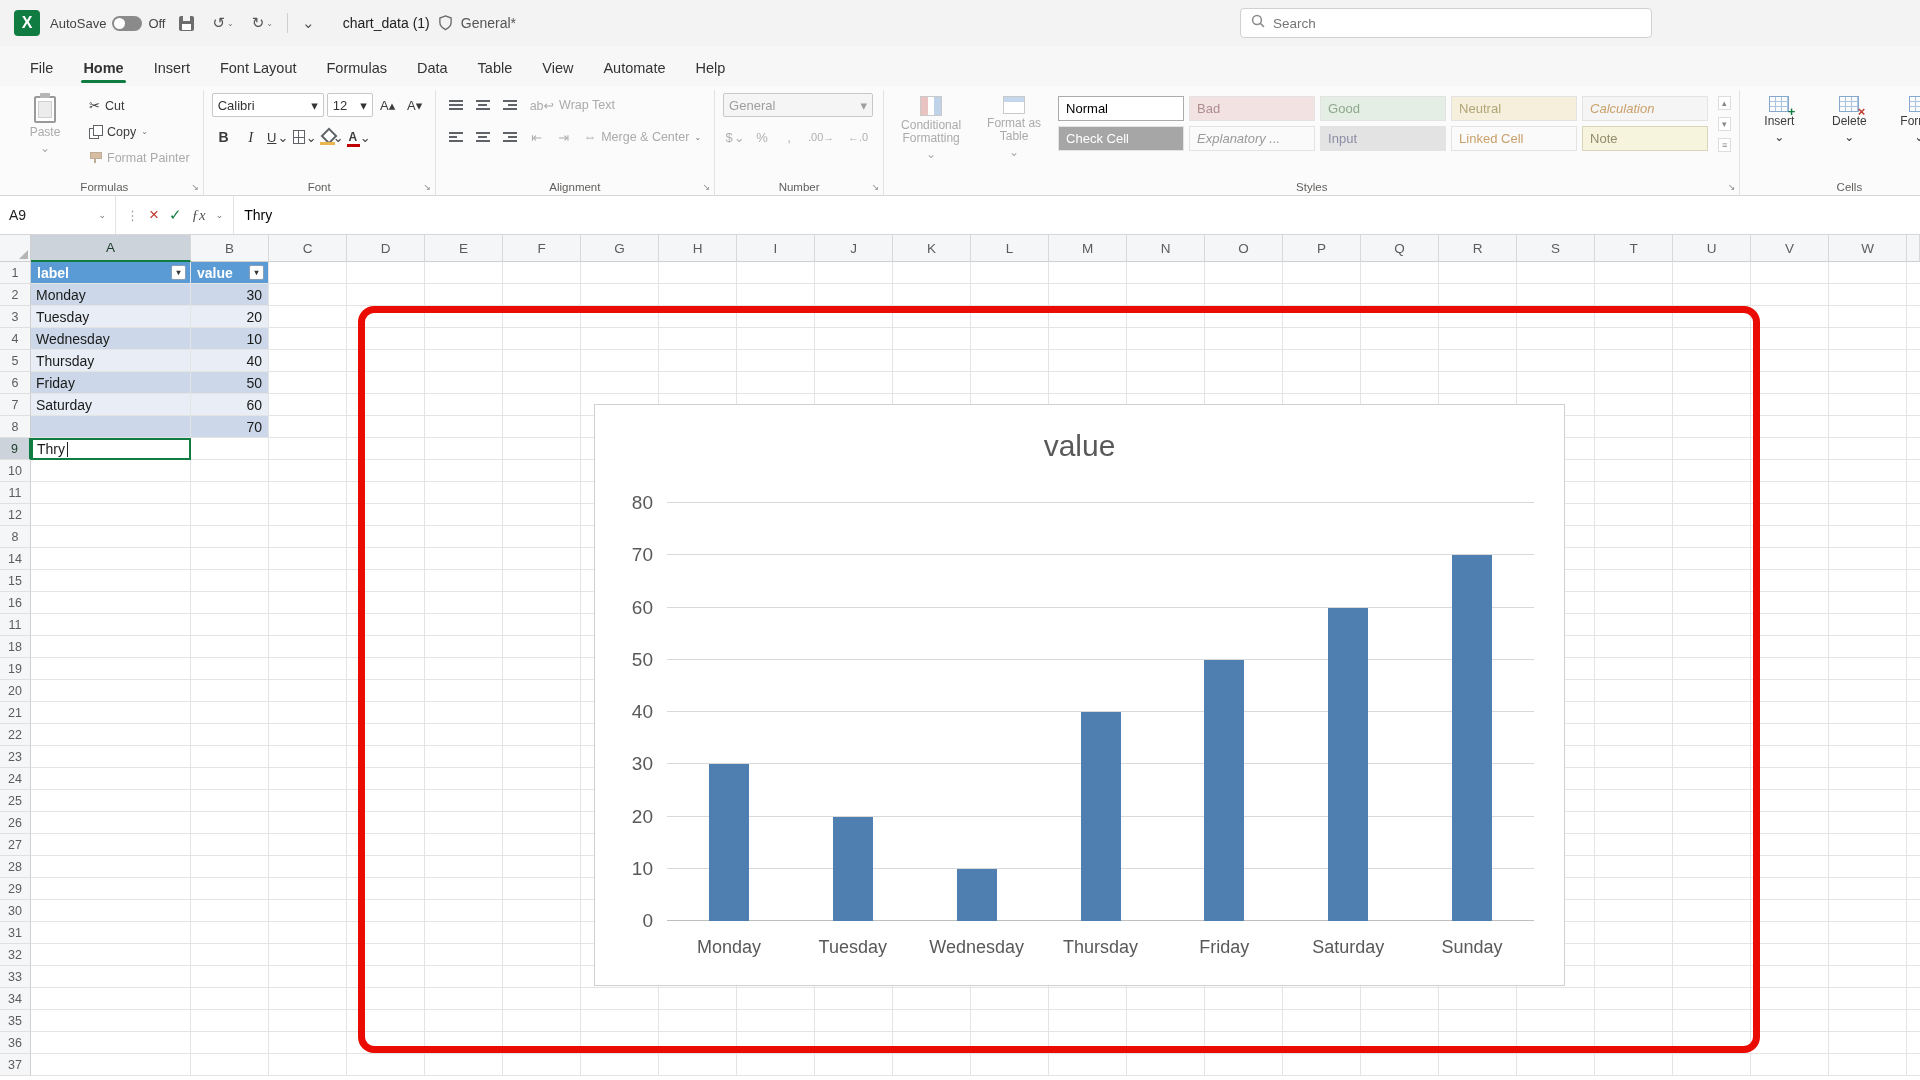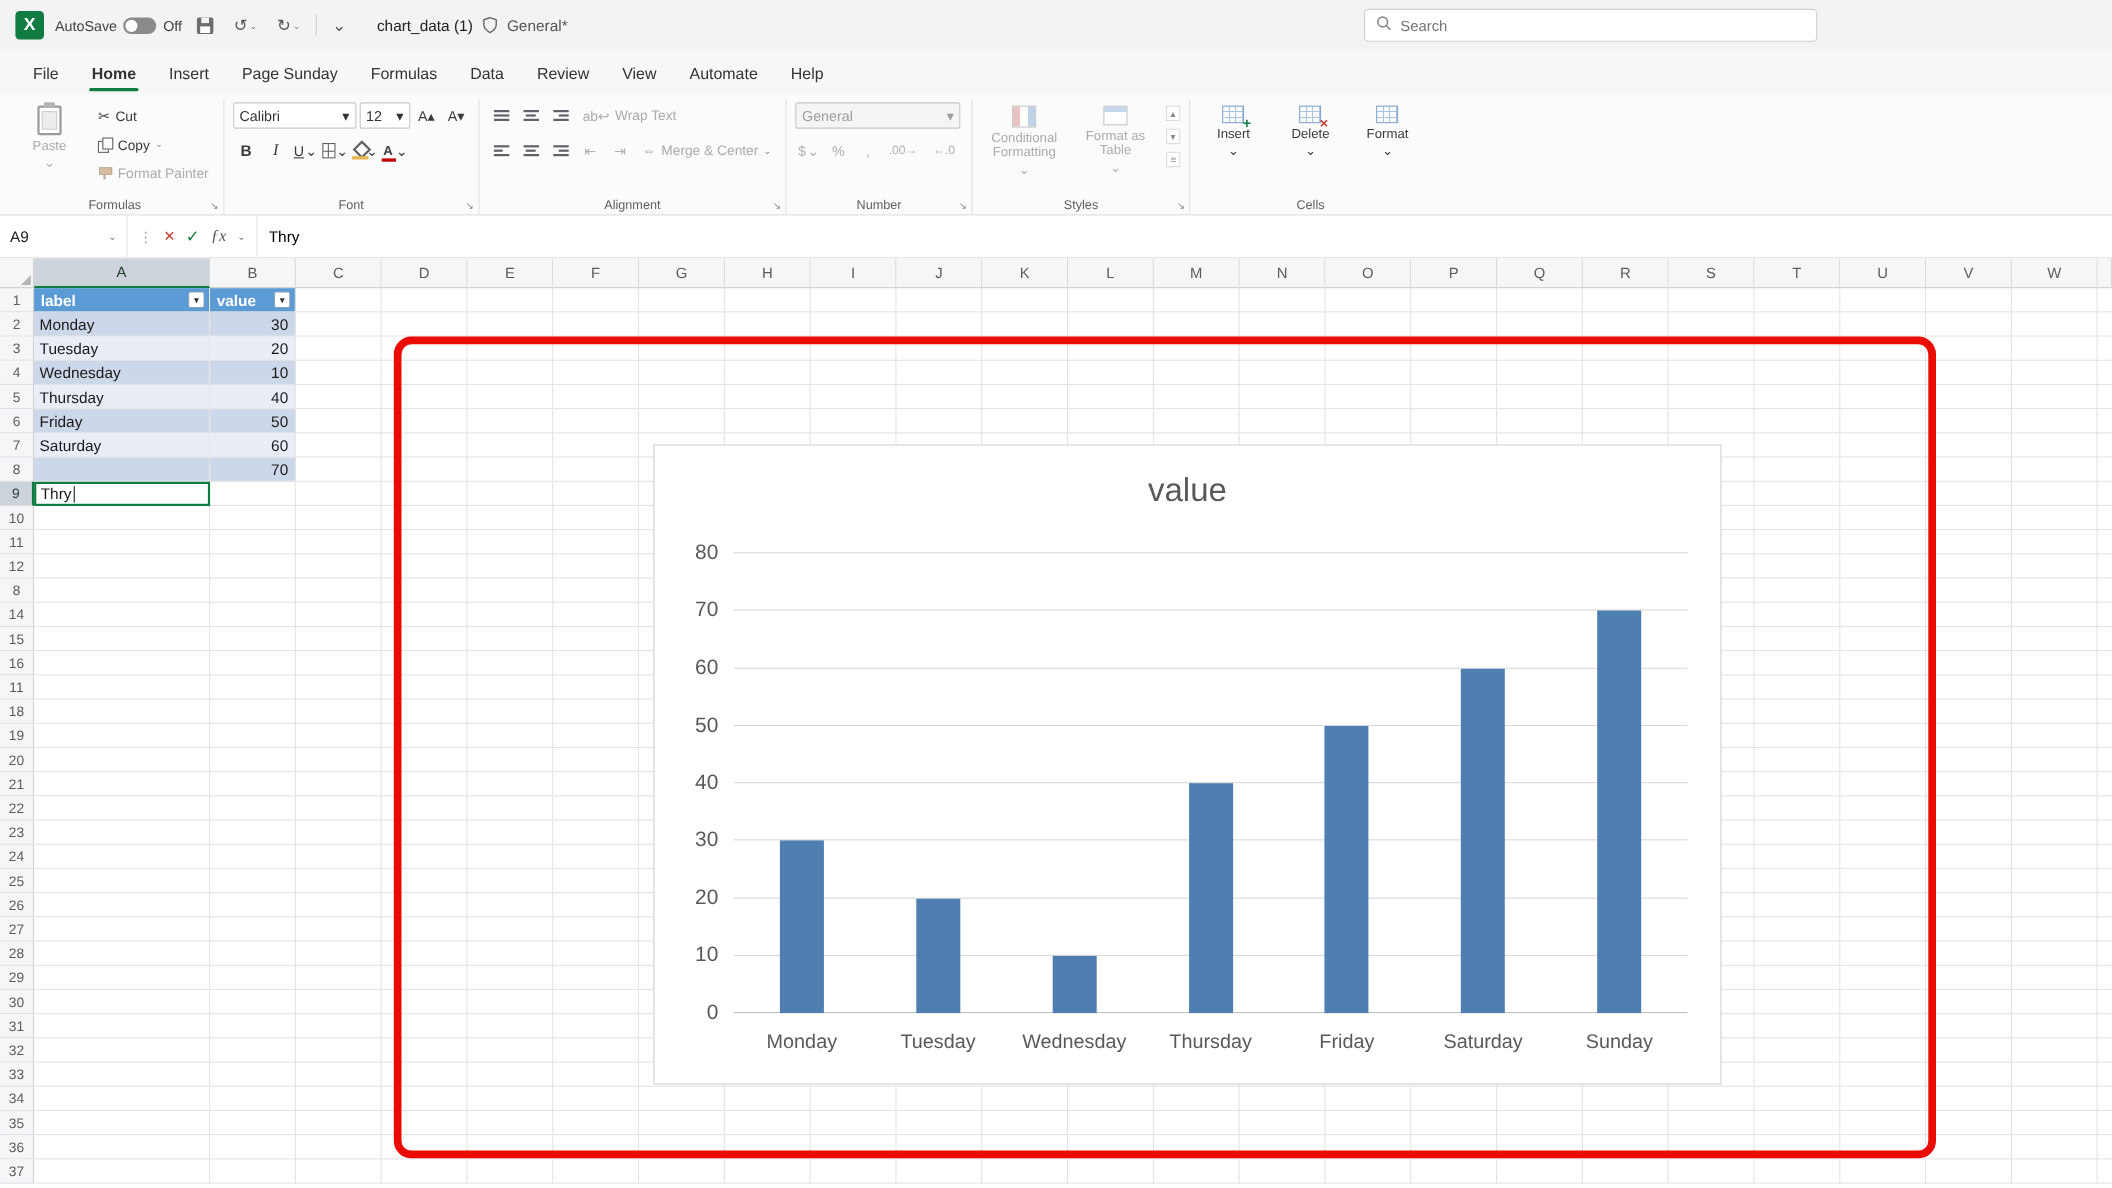--- a/index.html
+++ b/index.html
@@ -200,24 +200,24 @@
         </svg>
     </span>
     <input placeholder="Search" style="">
   </div>
 </div>
 
 <nav class="menubar">
     <div class="tab">File</div>
     <div class="tab active">Home</div>
     <div class="tab">Insert</div>
-    <div class="tab">Page Sunday</div>
+    <div class="tab">Font Layout</div>
     <div class="tab">Formulas</div>
     <div class="tab">Data</div>
-    <div class="tab">Review</div>
+    <div class="tab">Table</div>
     <div class="tab">View</div>
     <div class="tab">Automate</div>
     <div class="tab">Help</div>
   </nav>
 
 <section class="ribbon">
 
   <div class="rgroup">
     <div class="bigbtn disabled">
       <span class="i-clipboard"></span>
@@ -393,20 +393,36 @@
     <div class="bigbtn disabled" style="width:78px">
       <span class="i-cf"></span>
       <span>Conditional Formatting</span>
       <span class="car">⌄</span>
     </div>
     <div class="bigbtn disabled" style="width:72px">
       <span class="i-fat"></span>
       <span>Format as Table</span>
       <span class="car">⌄</span>
     </div>
+    <div class="gallery">
+        <div class="gal-row">
+          <div class="gal-item style-normal">Normal</div>
+          <div class="gal-item style-bad">Bad</div>
+          <div class="gal-item style-good">Good</div>
+          <div class="gal-item style-neutral">Neutral</div>
+          <div class="gal-item style-calculation">Calculation</div>
+        </div>
+        <div class="gal-row">
+          <div class="gal-item style-check-cell">Check Cell</div>
+          <div class="gal-item style-explanatory">Explanatory ...</div>
+          <div class="gal-item style-input">Input</div>
+          <div class="gal-item style-linked-cell">Linked Cell</div>
+          <div class="gal-item style-note">Note</div>
+        </div>
+      </div>
     <div class="gal-scroll">
       <span>▴</span>
       <span>▾</span>
       <span>≡</span>
     </div>
     <span class="rgroup-label">Styles</span>
     <span class="launcher">↘</span>
   </div>
 
   <div class="rgroup" style="border-right:none">

